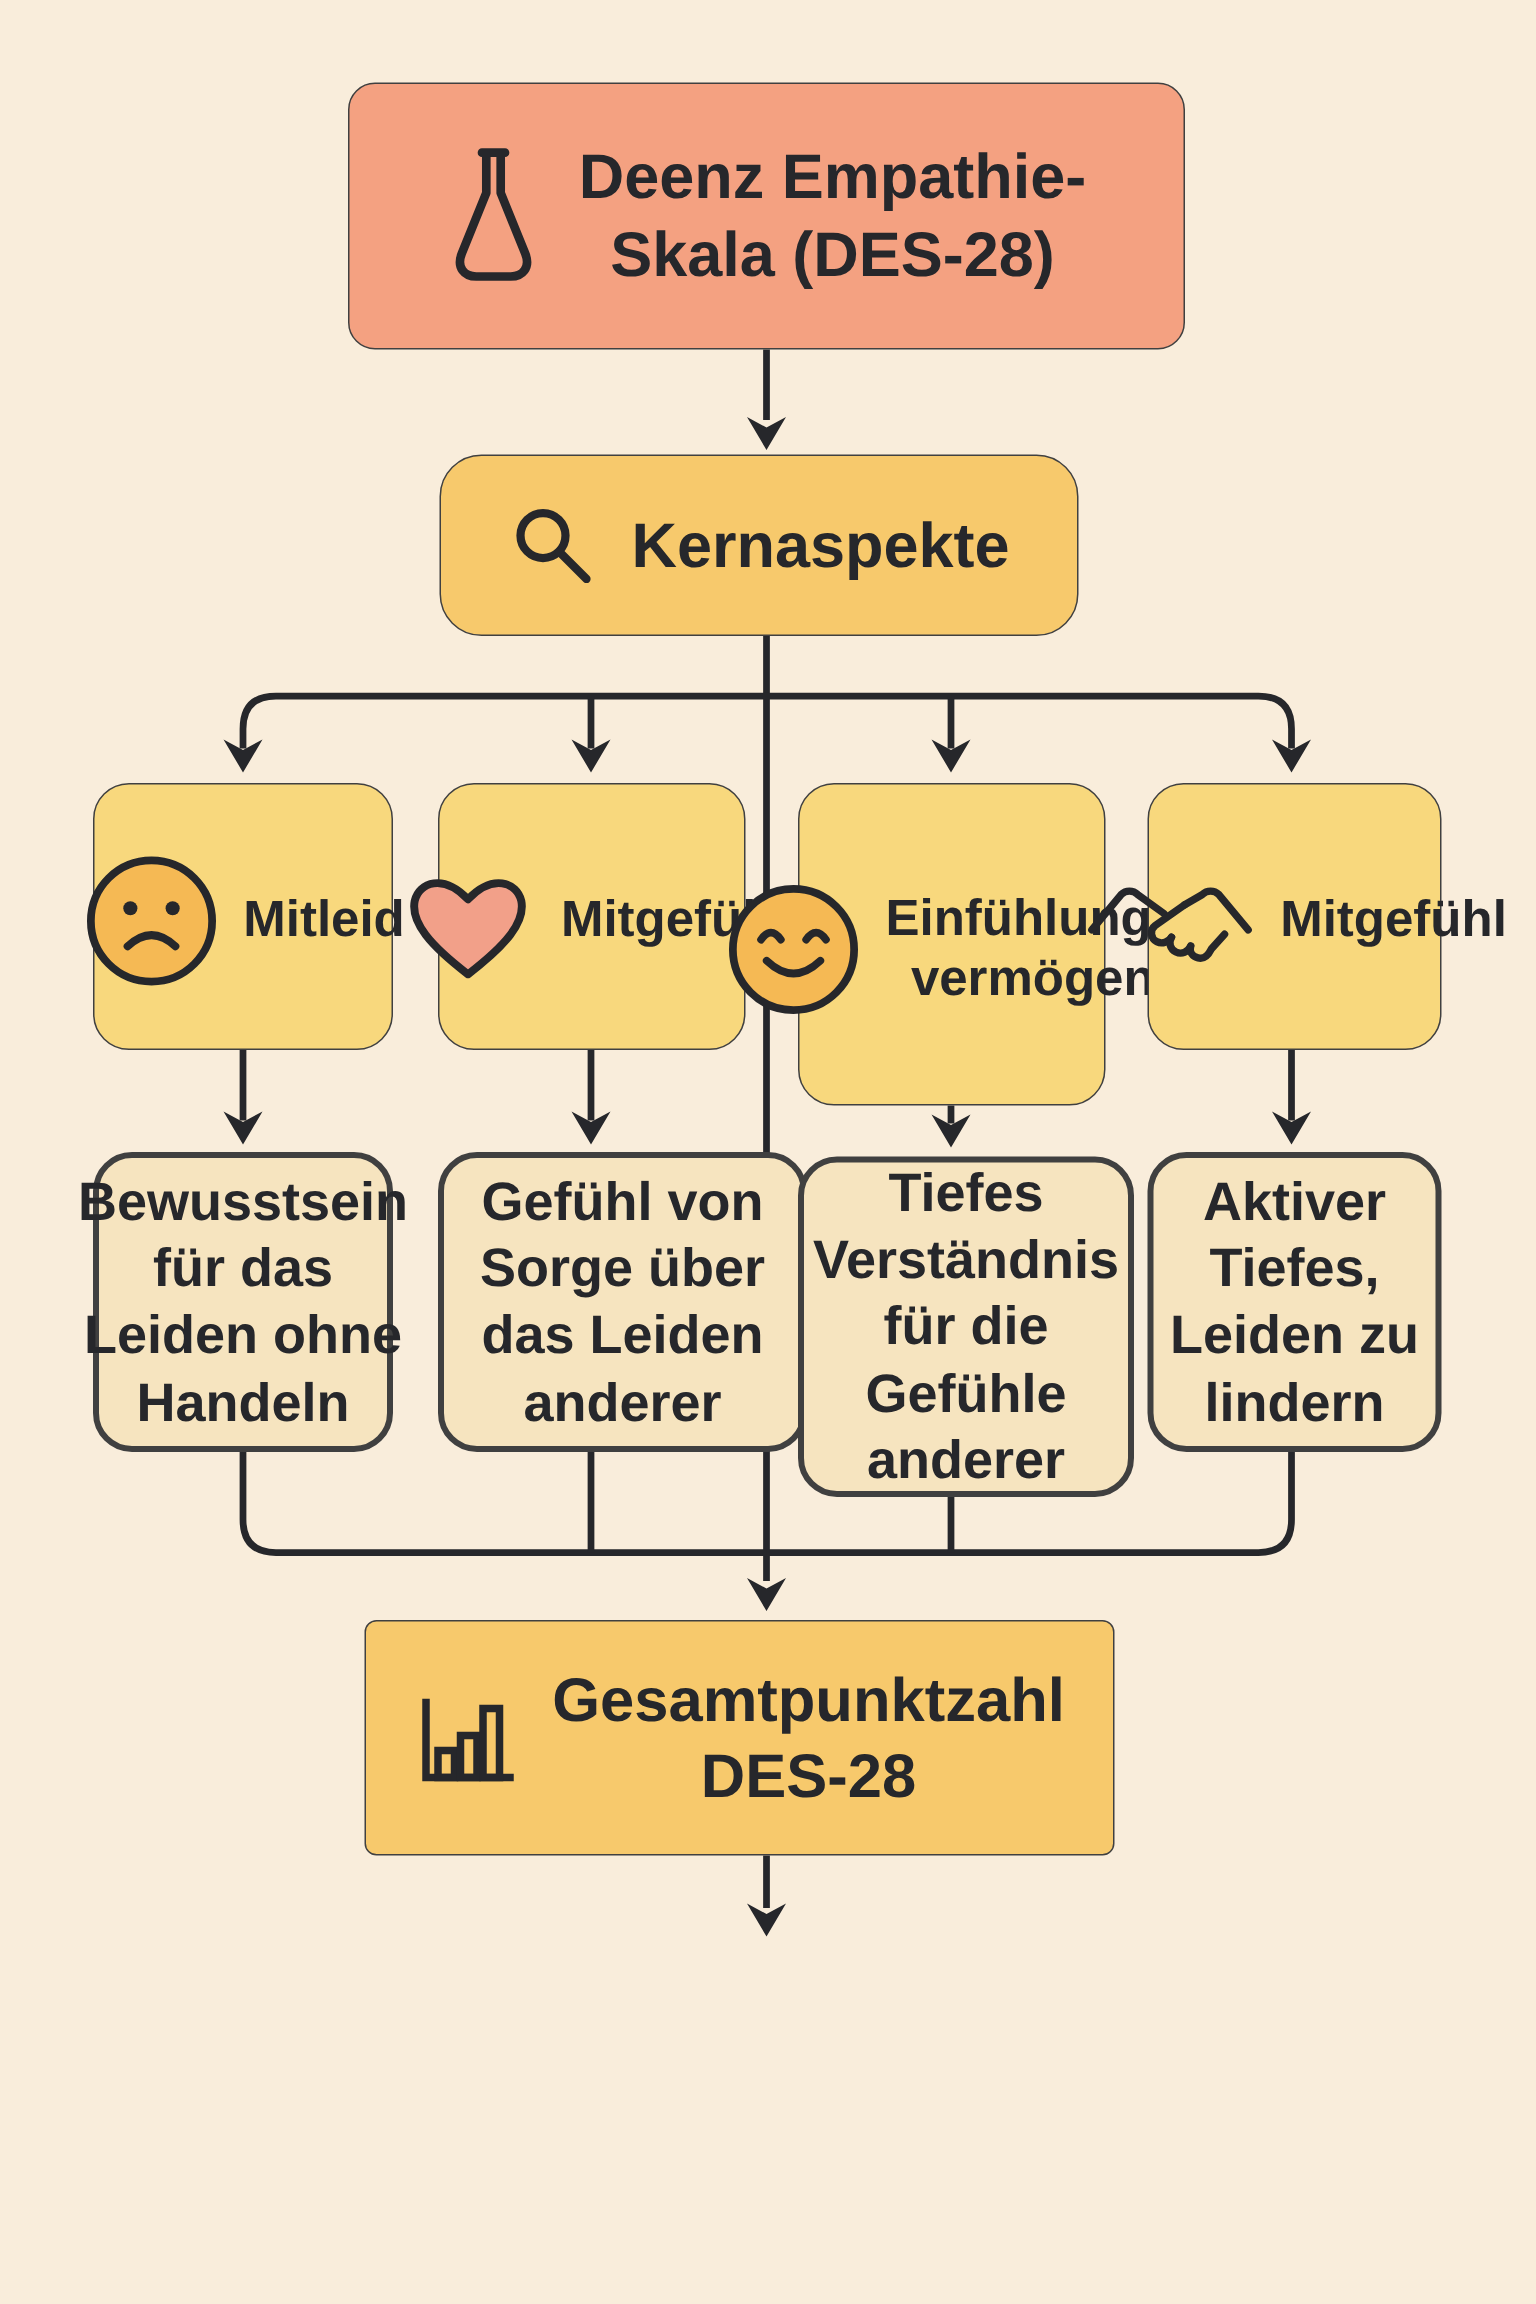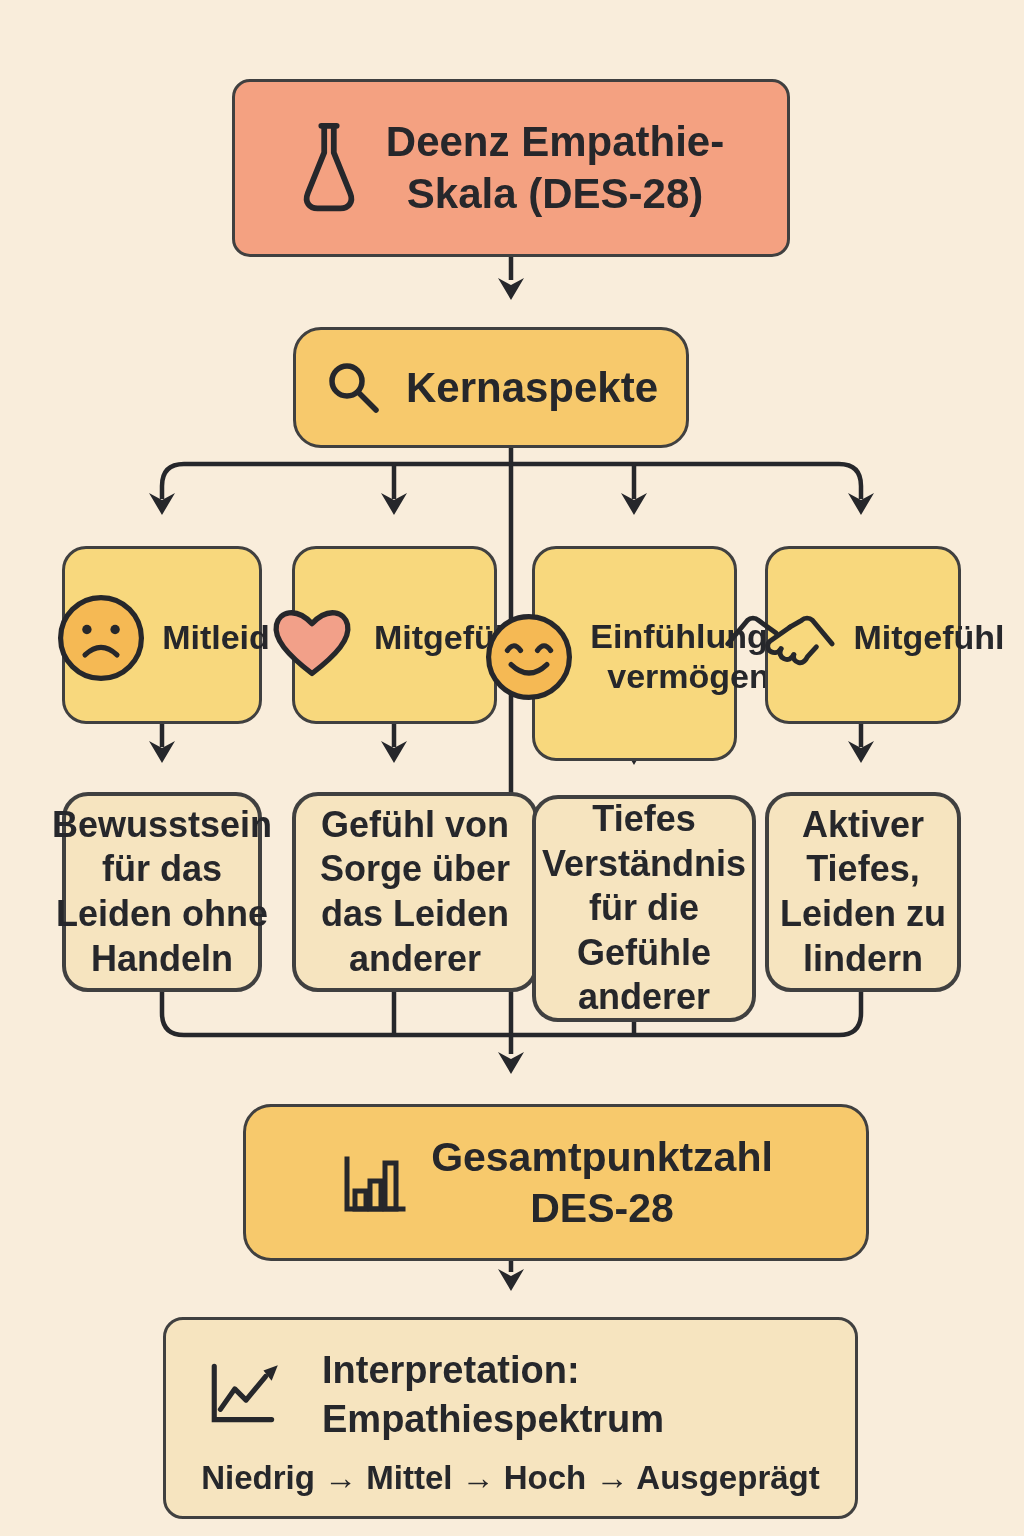--- a/index.html
+++ b/index.html
@@ -4,33 +4,33 @@
 <style>
   html,body{margin:0;padding:0;background:#f9eddb;}
   #canvas{
     position:relative;width:1024px;height:1536px;overflow:hidden;
     background:#f9eddb;
     font-family:"Liberation Sans", sans-serif;
     color:#26272b;
   }
   .node{
     position:absolute;box-sizing:border-box;
-    border:3px solid #404040;
-    display:flex;align-items:center;justify-content:center;margin-top:24px;
+    border:1px solid #404040;
+    display:flex;align-items:center;justify-content:center;
   }
   .preline{white-space:pre-line;}
   
   .node-title{
     left:232px;top:55px;width:558px;height:178px;
     background:#f4a181;border-radius:18px;gap:26px;padding:0 18px;
   }
   .node-title .label{font-size:42px;font-weight:700;line-height:1.23;text-align:center;}
   
   .node-core{
-    left:293px;top:303px;width:396px;height:121px;
+    left:293px;top:303px;width:426px;height:121px;
     background:#f7c96c;border-radius:28px;gap:22px;
   }
   .node-core .label{font-size:42px;font-weight:700;}
   
   .cat{
     background:#f8d87d;border-radius:24px;
     flex-direction:row;gap:14px;top:522px;height:178px;padding-top:6px;
   }
   .cat .label{font-size:34px;font-weight:700;line-height:1.15;text-align:center;}
   .cat1{left:62px;width:200px;}
@@ -42,22 +42,22 @@
     background:#f6e4bf;border-width:4px;border-radius:26px;
     top:768px;height:200px;padding:8px;
   }
   .desc .text{font-size:36px;font-weight:600;line-height:1.24;text-align:center;}
   .desc1{left:62px;width:200px;}
   .desc2{left:292px;width:246px;}
   .desc3{left:532px;width:224px;top:771px;height:227px;}
   .desc4{left:765px;width:196px;}
   
   .node-score{
-    left:243px;top:1080px;width:626px;height:157px;
-    background:#f7c96c;border-radius:28px;gap:20px;
+    left:243px;top:1080px;width:500px;height:157px;
+    background:#f7c96c;border-radius:8px;gap:20px;
   }
   .node-score .label{font-size:41px;font-weight:700;line-height:1.22;text-align:center;}
   
   .node-interp{
     left:163px;top:1293px;width:695px;height:202px;
     background:#f6e4bf;border-radius:20px;
     flex-direction:column;justify-content:flex-start;padding:26px 20px 18px 20px;gap:14px;
   }
   .interp-row{display:flex;align-items:center;gap:36px;width:100%;padding-left:18px;box-sizing:border-box;}
   .node-interp .title{font-size:38px;font-weight:700;line-height:1.3;text-align:left;}
@@ -211,28 +211,14 @@
           <rect x="16" y="44" width="11" height="18"></rect>
           <rect x="31" y="34" width="11" height="28"></rect>
           <rect x="46" y="16" width="11" height="46"></rect>
         </g>
       </svg>
     </span>
     <div class="label preline">Gesamtpunktzahl
 DES-28</div>
   </div>
 
-  <div class="node node-interp">
-    <div class="interp-row">
-      <span class="icon">
-        <svg width="82" height="82" viewBox="0 0 80 80">
-          <path d="M10 12 V64 H66" fill="none" stroke="#26272b" stroke-width="5" stroke-linecap="round"></path>
-          <path d="M16 54 L30 34 L41 45 L60 22" fill="none" stroke="#26272b" stroke-width="5" stroke-linecap="round" stroke-linejoin="round"></path>
-          <path d="M58 16 L72 11 L66 26 Z" fill="#26272b"></path>
-        </svg>
-      </span>
-      <div class="title preline">Interpretation:
-Empathiespektrum</div>
-    </div>
-    <div class="spectrum">Niedrig → Mittel → Hoch → Ausgeprägt</div>
-  </div>
 
 </div>
 
 </body></html>

